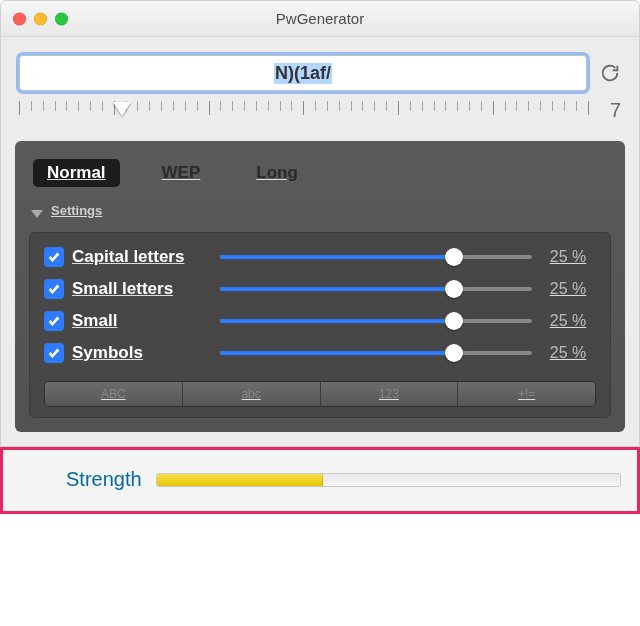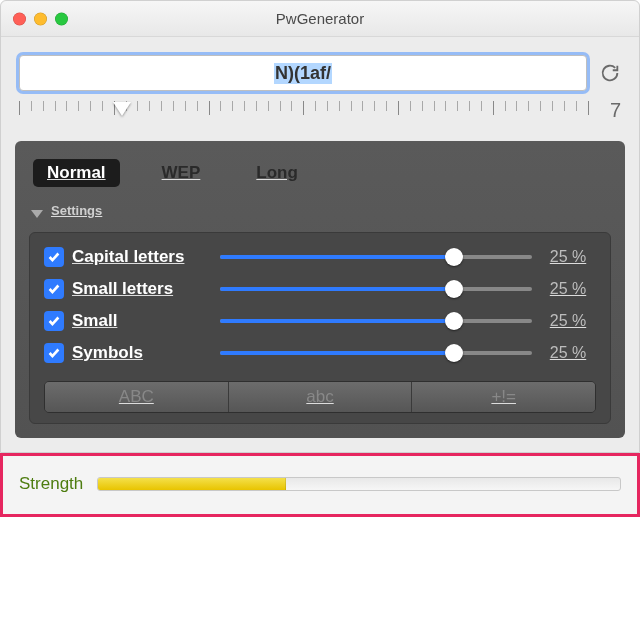--- a/index.html
+++ b/index.html
@@ -41,25 +41,25 @@
   .chk { width:20px; height:20px; border-radius:4px; background:#2f7bff; display:flex; align-items:center; justify-content:center; flex:0 0 20px; cursor:pointer; }
   .chk svg { width:14px; height:14px; stroke:#fff; stroke-width:3; fill:none; }
   .optlabel { width:140px; font-size:17px; font-weight:700; color:#fff; }
   .optslider { flex:1; position:relative; height:20px; }
   .track { position:absolute; left:0; right:0; top:50%; height:4px; background:#888; border-radius:2px; transform:translateY(-50%); }
   .fill { position:absolute; left:0; top:50%; height:4px; background:#2f7bff; border-radius:2px; transform:translateY(-50%); }
   .knob { position:absolute; top:50%; width:18px; height:18px; background:#fff; border-radius:50%; transform:translate(-50%,-50%); box-shadow:0 1px 2px rgba(0,0,0,.5); }
   .pct { width:56px; text-align:center; font-size:16px; color:#bdbdbd; }
 
   .seg { display:flex; margin-top:6px; border-radius:5px; overflow:hidden; border:1px solid #2f2f2f; }
-  .segbtn { flex:1; text-align:center; padding:5px 0; font-size:17px; color:#888; background:linear-gradient(#6c6c6c,#565656); border-right:1px solid #3a3a3a; cursor:pointer; }
+  .segbtn { flex:1; text-align:center; padding:5px 0; font-size:12px; color:#888; background:linear-gradient(#6c6c6c,#565656); border-right:1px solid #3a3a3a; cursor:pointer; }
   .segbtn:last-child { border-right:none; }
 
   .strengthbar { margin-top:0; padding:18px 16px 20px 16px; display:flex; align-items:center; gap:14px; background:#f4f4f4; border:3px solid #e6265f; border-top:3px solid #e6265f; }
-  .strengthbar .lbl { font-size:17px; color:#4d7c0f; }
+  .strengthbar .lbl { font-size:20px; color:#0369a1;margin-left:47px; }
   .meter { flex:1; height:14px; background:linear-gradient(#e8e8e8,#f6f6f6); border:1px solid #c8c8c8; border-radius:3px; position:relative; overflow:hidden; }
   .meter .mfill { position:absolute; left:0; top:0; bottom:0; background:linear-gradient(#f4e04a,#e8c400); border-right:1px solid rgba(0,0,0,.1); }
 </style>
 </head>
 <body>
 
 <div class="window">
   <div class="titlebar">
     <div class="traffic">
       <div class="dot red"></div>
@@ -208,20 +208,21 @@
           <div class="track"></div>
           <div class="fill" style="width:75%"></div>
           <div class="knob" style="left:75%"></div>
         </div>
         <div class="pct">25 %</div>
       </div>
 
       <div class="seg">
         <div class="segbtn">ABC</div>
         <div class="segbtn">abc</div>
+        <div class="segbtn">123</div>
         <div class="segbtn">+!=</div>
       </div>
     </div>
   </div>
 </div>
 
 <div class="strengthbar">
   <div class="lbl">Strength</div>
   <div class="meter">
     <div class="mfill" style="width: 36%;"></div>

